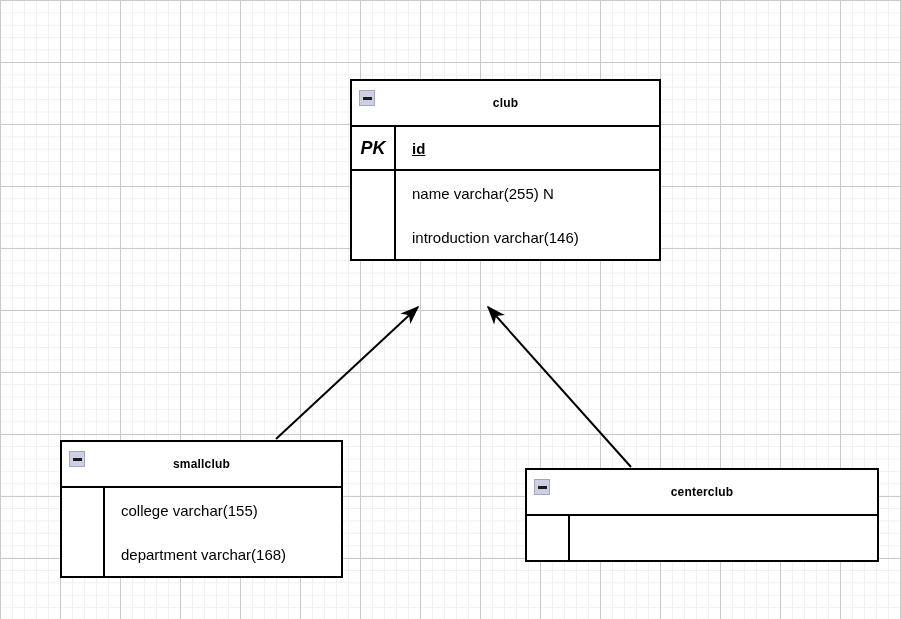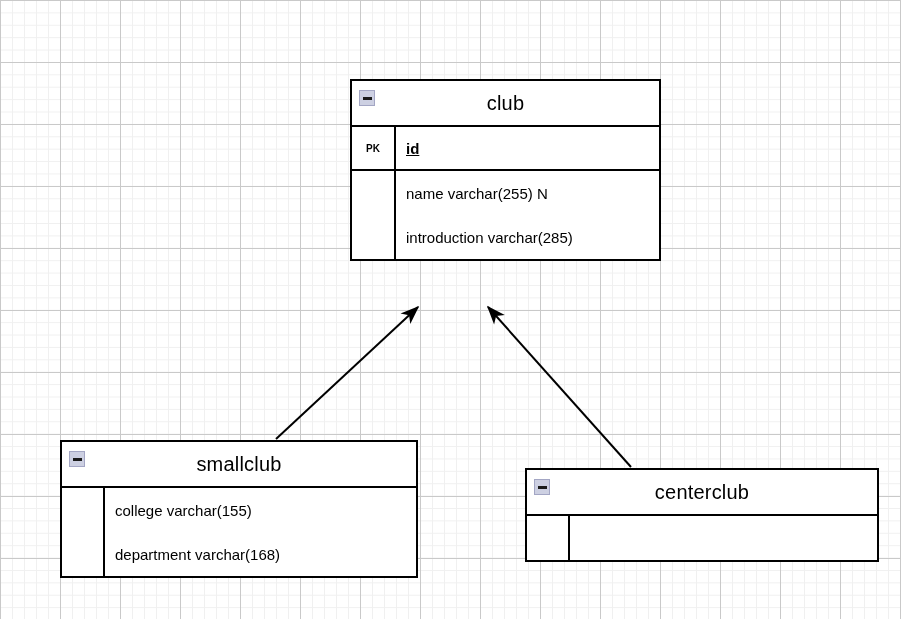--- a/index.html
+++ b/index.html
@@ -46,22 +46,22 @@
     position: relative;
     box-sizing: border-box;
     height: 46px;
     border-bottom: 2px solid #000000;
     display: flex;
     align-items: center;
     justify-content: center;
     background: #ffffff;
   }
   .entity-title {
-    font-size: 20px;
-    font-weight: normal;
+    font-size: 12px;
+    font-weight: bold;
     letter-spacing: 0.2px;
     line-height: 1;
   }
 
   
   .collapse-icon {
     position: absolute;
     left: 7px;
     top: 9px;
     width: 16px;
@@ -94,49 +94,50 @@
   }
   .row .cell-key {
     box-sizing: border-box;
     flex: 0 0 44px;
     width: 44px;
     height: 100%;
     border-right: 2px solid #000000;
     display: flex;
     align-items: center;
     justify-content: center;
-    font-size: 10px;
+    font-size: 18px;
     font-weight: bold;
+    font-style: italic;
   }
   .row .cell-name {
     box-sizing: border-box;
     flex: 1 1 auto;
     height: 100%;
     display: flex;
     align-items: center;
-    padding-left: 10px;
+    padding-left: 16px;
     font-size: 15px;
     white-space: nowrap;
   }
   .cell-name.key-name {
     font-weight: bold;
     text-decoration: underline;
   }
 
   
   .body-block {
     position: relative;
   }
   .body-block .row .cell-key {
     border-right: 2px solid #000000;
   }
 
   
   #entity-club      { left: 350px; top: 79px;  width: 311px; }
-  #entity-smallclub { left: 60px;  top: 440px; width: 358px; }
+  #entity-smallclub { left: 60px;  top: 440px; width: 283px; }
   #entity-centerclub{ left: 525px; top: 468px; width: 354px; }
 
   #entity-smallclub .cell-key,
   #entity-centerclub .cell-key {
     flex: 0 0 43px;
     width: 43px;
   }
 
   
   #connectors {
@@ -178,21 +179,21 @@
       <span class="cell-name key-name">id</span>
     </div>
 
     <div class="body-block">
       <div class="row">
         <span class="cell-key"></span>
         <span class="cell-name">name varchar(255) N</span>
       </div>
       <div class="row">
         <span class="cell-key"></span>
-        <span class="cell-name">introduction varchar(285)</span>
+        <span class="cell-name">introduction varchar(146)</span>
       </div>
     </div>
   </div>
 
   <div class="entity" id="entity-smallclub">
     <div class="entity-header">
       <span class="collapse-icon">
         <span class="bar"></span>
       </span>
       <span class="entity-title">smallclub</span>

